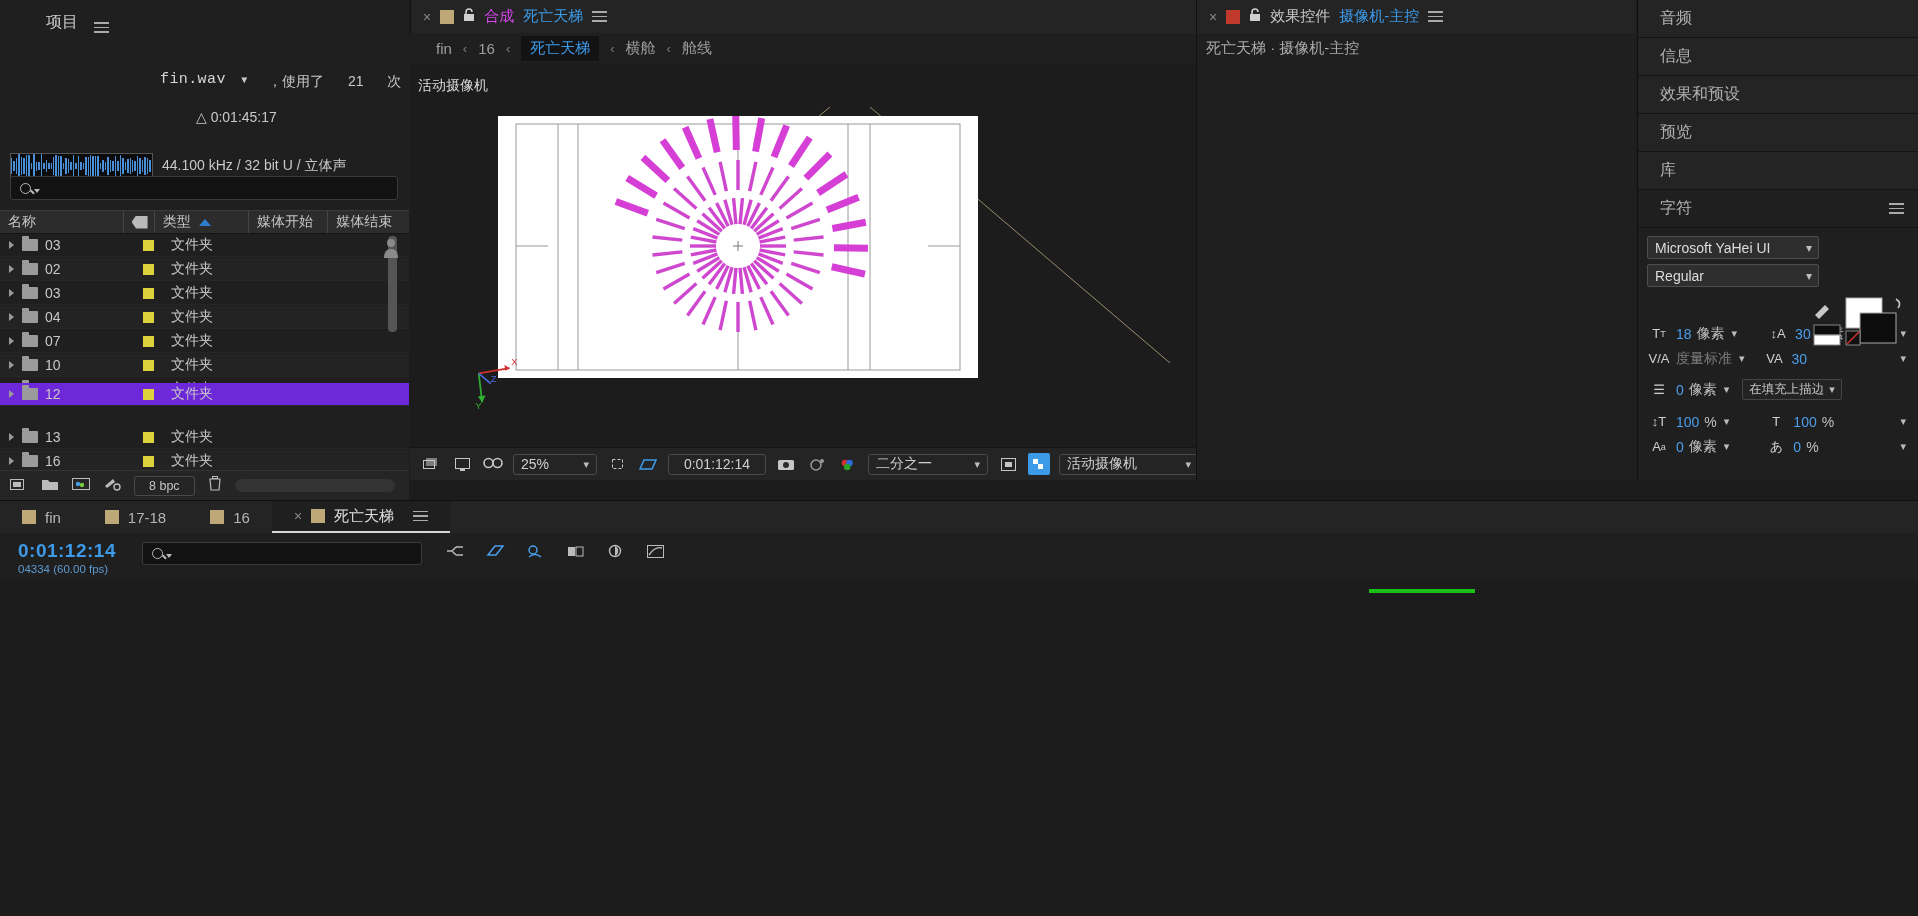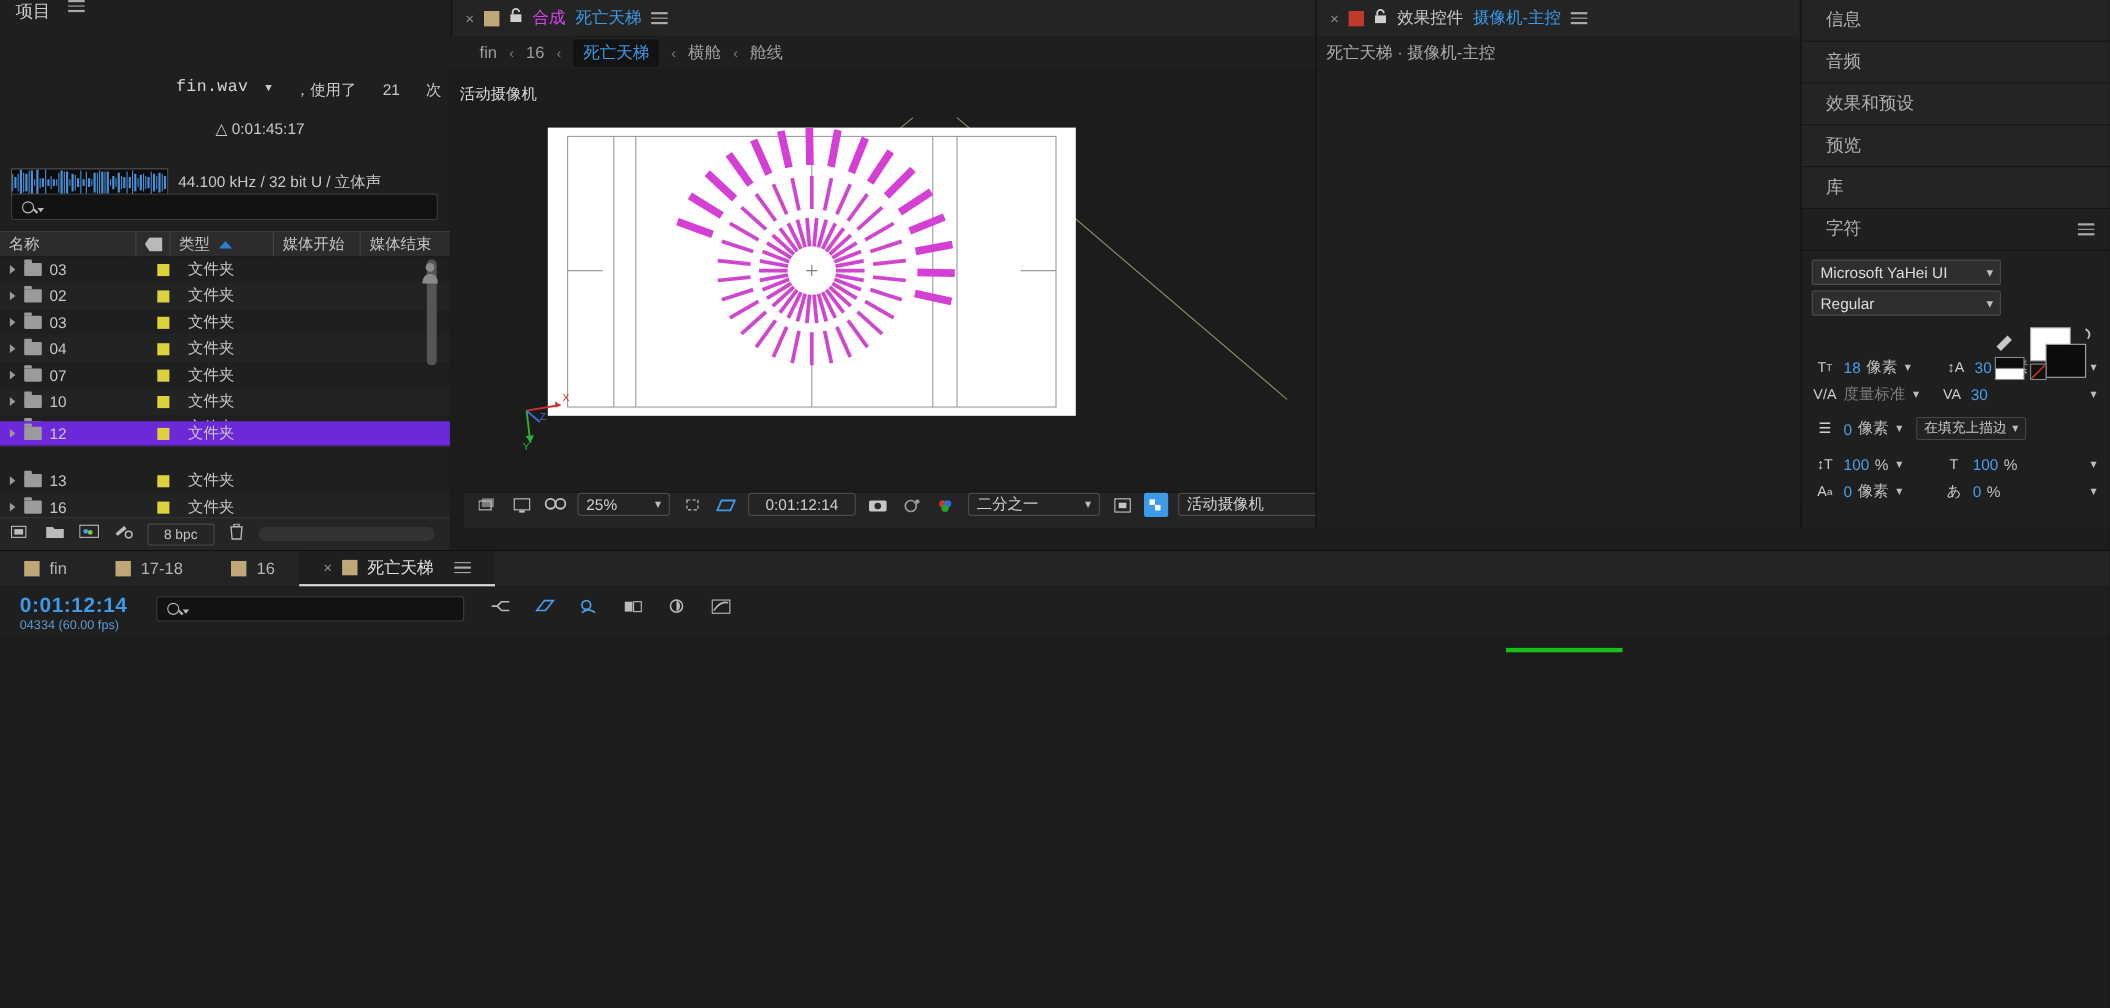--- a/index.html
+++ b/index.html
@@ -13,21 +13,21 @@
           background:#242424; font-size:15px; color:#b4b4b4; }
   .closex { color:#8a8a8a; font-size:14px; cursor:default; }
   .swatch { width:14px; height:14px; display:inline-block; }
   .hamb { display:inline-block; width:15px; height:11px; position:relative; }
   .hamb i { position:absolute; left:0; width:15px; height:1.5px; background:#aaa; }
   .hamb i:nth-child(1){top:0}.hamb i:nth-child(2){top:4.5px}.hamb i:nth-child(3){top:9px}
   .blue { color:#3c9ae8; }
 
   
   #projectPanel { left:0; top:0; width:409px; height:480px; background:#1f1f1f; }
-  #projTabRow { display:flex; align-items:flex-start; gap:16px; height:33px; padding:0 14px; }
+  #projTabRow { display:flex; align-items:flex-end; gap:16px; height:33px; padding:0 14px;margin-left:32px; }
   #projTabRow .ttl { font-size:16px; color:#c9c9c9; }
   .proj-info { position:relative; height:150px; }
   .proj-name { position:absolute; left:160px; top:38px; font-size:15px;
                font-family:"Liberation Mono", monospace; color:#d5d5d5; letter-spacing:.4px;}
   .proj-used { position:absolute; left:268px; top:40px; font-size:14px; color:#c9c9c9;}
   .proj-dur { position:absolute; left:196px; top:76px; font-size:14px; color:#c9c9c9;}
   .wave { position:absolute; left:10px; top:120px; width:143px; height:26px;
           background:#0c0c0c; border:1px solid #555; overflow:hidden; }
   .wave .bars { display:flex; align-items:center; height:100%; }
   .wave .bars span { display:block; width:1.5px; margin-right:1px; background:#4a90d9; }
@@ -69,22 +69,22 @@
   #compBread { height:30px; display:flex; align-items:center; gap:11px; padding-left:26px; font-size:15px;
                color:#9d9d9d; background:#1f1f1f; }
   #compBread .sel { color:#3c9ae8; background:#131313; padding:3px 9px; border-radius:2px;}
   .chev { color:#7d7d7d; font-size:13px;}
   #renderer { margin-left:auto; display:flex; align-items:center; gap:7px; padding-right:20px; font-size:14px;}
   #renderer .box { border:1px solid #5a5a5a; border-radius:3px; padding:2px 10px; color:#cfcfcf;}
   #compView { position:relative; height:417px; background:#1c1c1c; overflow:hidden;}
   .activecam-label { position:absolute; left:8px; top:14px; font-size:14px; color:#d9d9d9;}
   .stage { position:absolute; left:88px; top:53px; width:480px; height:160px; background:#fff; }
   .axisW { position:absolute; left:55px; top:275px; width:60px; height:60px;}
-  #compToolbar { position:absolute; left:12px; bottom:0; width:1185px; height:33px; background:#242424;
-     display:flex; gap:9px; padding-left:10px; border-top:1px solid #141414; font-size:14px;}
+  #compToolbar { position:absolute; left:0; bottom:0; width:1185px; height:33px; background:#242424;
+     display:flex; align-items:center; gap:9px; padding-left:10px; border-top:1px solid #141414; font-size:14px;}
   .tbtn { display:flex;align-items:center;justify-content:center; min-width:22px; height:22px; color:#c6c6c6;}
   .tfield { border:1px solid #4a4a4a; border-radius:3px; height:21px; display:flex; align-items:center;
      padding:0 7px; gap:12px; color:#cfcfcf;}
 
   
   #fxPanel { left:1196px; top:0; width:440px; height:480px; background:#1f1f1f; border-left:1px solid #111;}
   #fxSub { height:30px; display:flex; align-items:center; padding-left:9px; font-size:15px; color:#aaa;
            background:#1f1f1f;}
 
   
@@ -620,24 +620,24 @@
           <i></i>
           <i></i>
         </span>
     </div>
     <div id="fxSub">死亡天梯 · 摄像机-主控</div>
   </div>
 
   <div class="panel" id="rightDock">
     <div id="dockItems">
         <div class="dockrow">
+          <span>音频</span>
+        </div>
+        <div class="dockrow">
           <span>信息</span>
-        </div>
-        <div class="dockrow">
-          <span>音频</span>
         </div>
         <div class="dockrow">
           <span>效果和预设</span>
         </div>
         <div class="dockrow">
           <span>预览</span>
         </div>
         <div class="dockrow">
           <span>库</span>
         </div>

